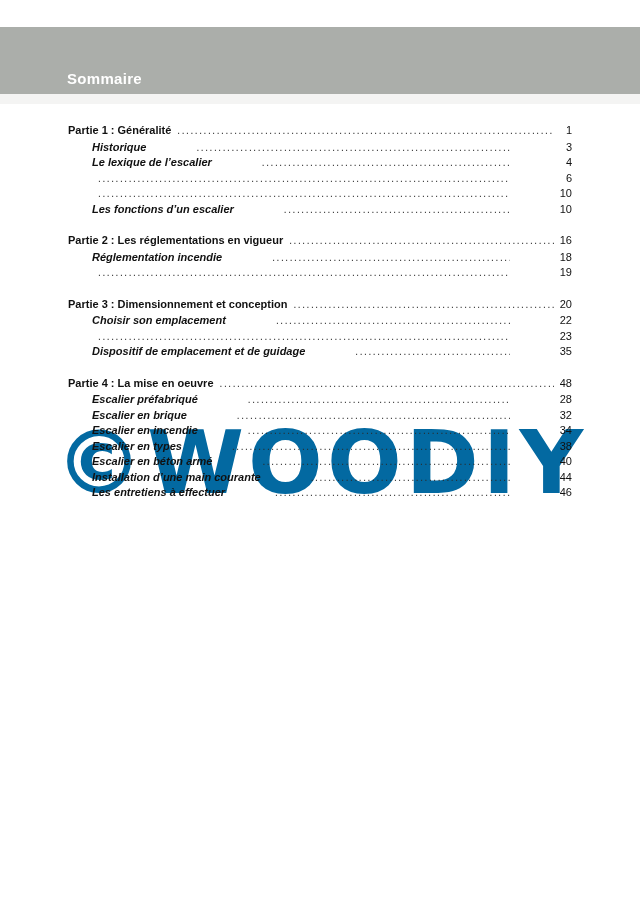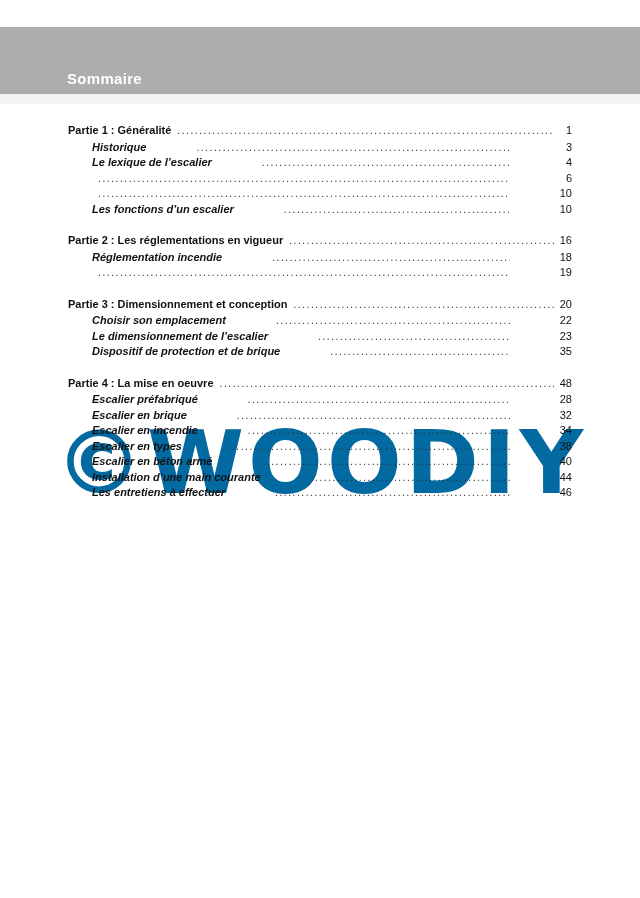--- a/index.html
+++ b/index.html
@@ -152,26 +152,25 @@
           <span class="label">Partie 3 : Dimensionnement et conception</span>
           <span class="dots">............................................................................................................................................................................................................................</span>
           <span class="pagenum">20</span>
         </div>
         <div class="row sub">
           <span class="label">Choisir son emplacement</span>
           <span class="dots">............................................................................................................................................................................................................................</span>
           <span class="pagenum">22</span>
         </div>
         <div class="row sub">
-          <span class="label">Le dimensionnement de l’escalier</span>
           <span class="dots">............................................................................................................................................................................................................................</span>
           <span class="pagenum">23</span>
         </div>
         <div class="row sub">
-          <span class="label">Dispositif de protection et de brique</span>
+          <span class="label">Dispositif de emplacement et de guidage</span>
           <span class="dots">............................................................................................................................................................................................................................</span>
           <span class="pagenum">35</span>
         </div>
       </section>
       <section class="toc-section">
         <div class="row heading">
           <span class="label">Partie 4 : La mise en oeuvre</span>
           <span class="dots">............................................................................................................................................................................................................................</span>
           <span class="pagenum">48</span>
         </div>

